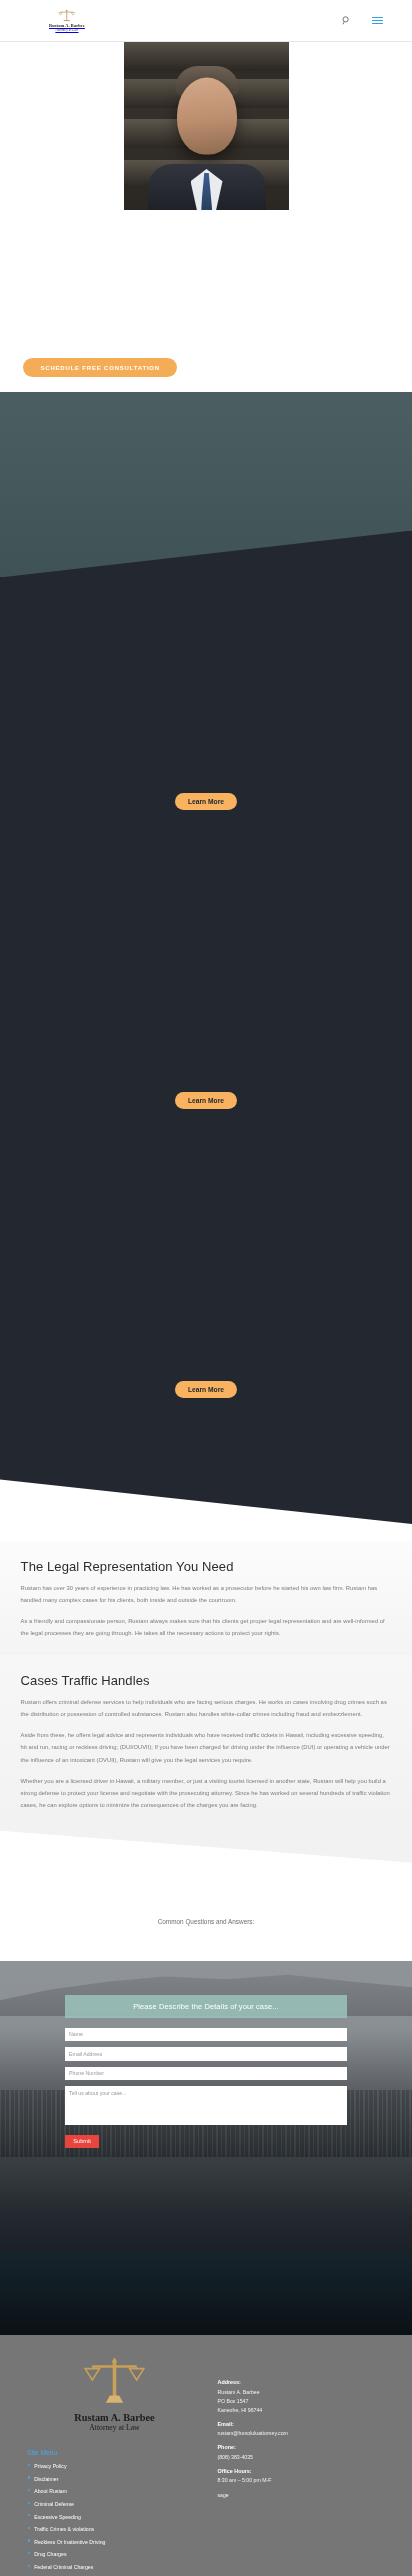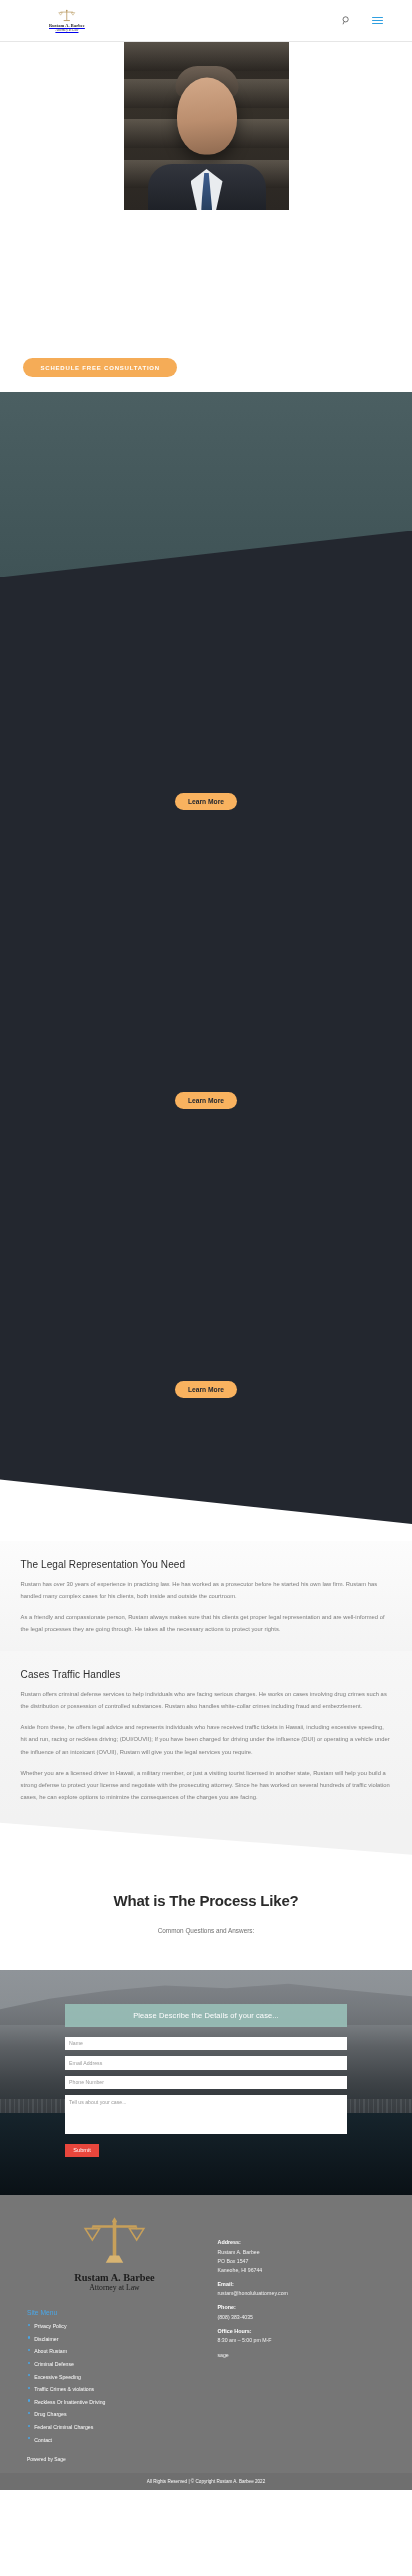--- a/index.html
+++ b/index.html
@@ -144,21 +144,21 @@
     background:#ffffff; clip-path: polygon(0 20%, 100% 78%, 100% 100%, 0 100%);
   }
 
   
   .text-section {
     background:linear-gradient(180deg,#fcfcfc 0%, #f4f4f4 100%);
     padding: 17.5px 20.6px 15.5px 20.6px;
   }
   .text-section.alt { background:linear-gradient(180deg,#f7f7f7 0%, #f2f2f2 100%); }
   .sec-title {
-    font-size: 10px;
+    font-size: 13px;
     font-weight: 400;
     color: #2d2d2d;
     margin-bottom: 8.2px;
     letter-spacing: 0.1px;
   }
   .sec-p {
     font-size: 5.8px;
     line-height: 2.15;
     color: #7b7b7b;
     margin-bottom: 8.2px;
@@ -190,21 +190,21 @@
   .process .subtitle {
     margin-top: 17.5px;
     font-size: 6.4px;
     color: #6f6f6f;
     font-weight: 400;
   }
 
   
   .contact {
     position:relative;
-    height: 225px;
+    height: 374px;
     overflow:hidden;
     background:
       linear-gradient(180deg,
         #8f9499 0%,
         #8a8f93 18%,
         #5d6165 34%,
         #3e4347 50%,
         #23292e 68%,
         #131a20 86%,
         #0d1318 100%);
@@ -406,21 +406,20 @@
 <section class="text-section alt">
   <h3 class="sec-title">Cases Traffic Handles</h3>
   <p class="sec-p">Rustam offers criminal defense services to help individuals who are facing serious charges. He works on cases involving drug crimes such as the distribution or possession of controlled substances. Rustam also handles white-collar crimes including fraud and embezzlement.</p>
   <p class="sec-p">Aside from these, he offers legal advice and represents individuals who have received traffic tickets in Hawaii, including excessive speeding, hit and run, racing or reckless driving; (DUI/OUVII); If you have been charged for driving under the influence (DUI) or operating a vehicle under the influence of an intoxicant (OVUII), Rustam will give you the legal services you require.</p>
   <p class="sec-p">Whether you are a licensed driver in Hawaii, a military member, or just a visiting tourist licensed in another state, Rustam will help you build a strong defense to protect your license and negotiate with the prosecuting attorney. Since he has worked on several hundreds of traffic violation cases, he can explore options to minimize the consequences of the charges you are facing.</p>
 </section>
 
 <div class="diag-grey"></div>
 
 <section class="process">
-  <h2>What is The Process Like?</h2>
   <div class="subtitle">Common Questions and Answers:</div>
 </section>
 
 <section class="contact">
   <div class="ridge"></div>
   <div class="city"></div>
   <div class="water"></div>
 
   <div class="form-wrap">
     <div class="form-heading">Please Describe the Details of your case...</div>

